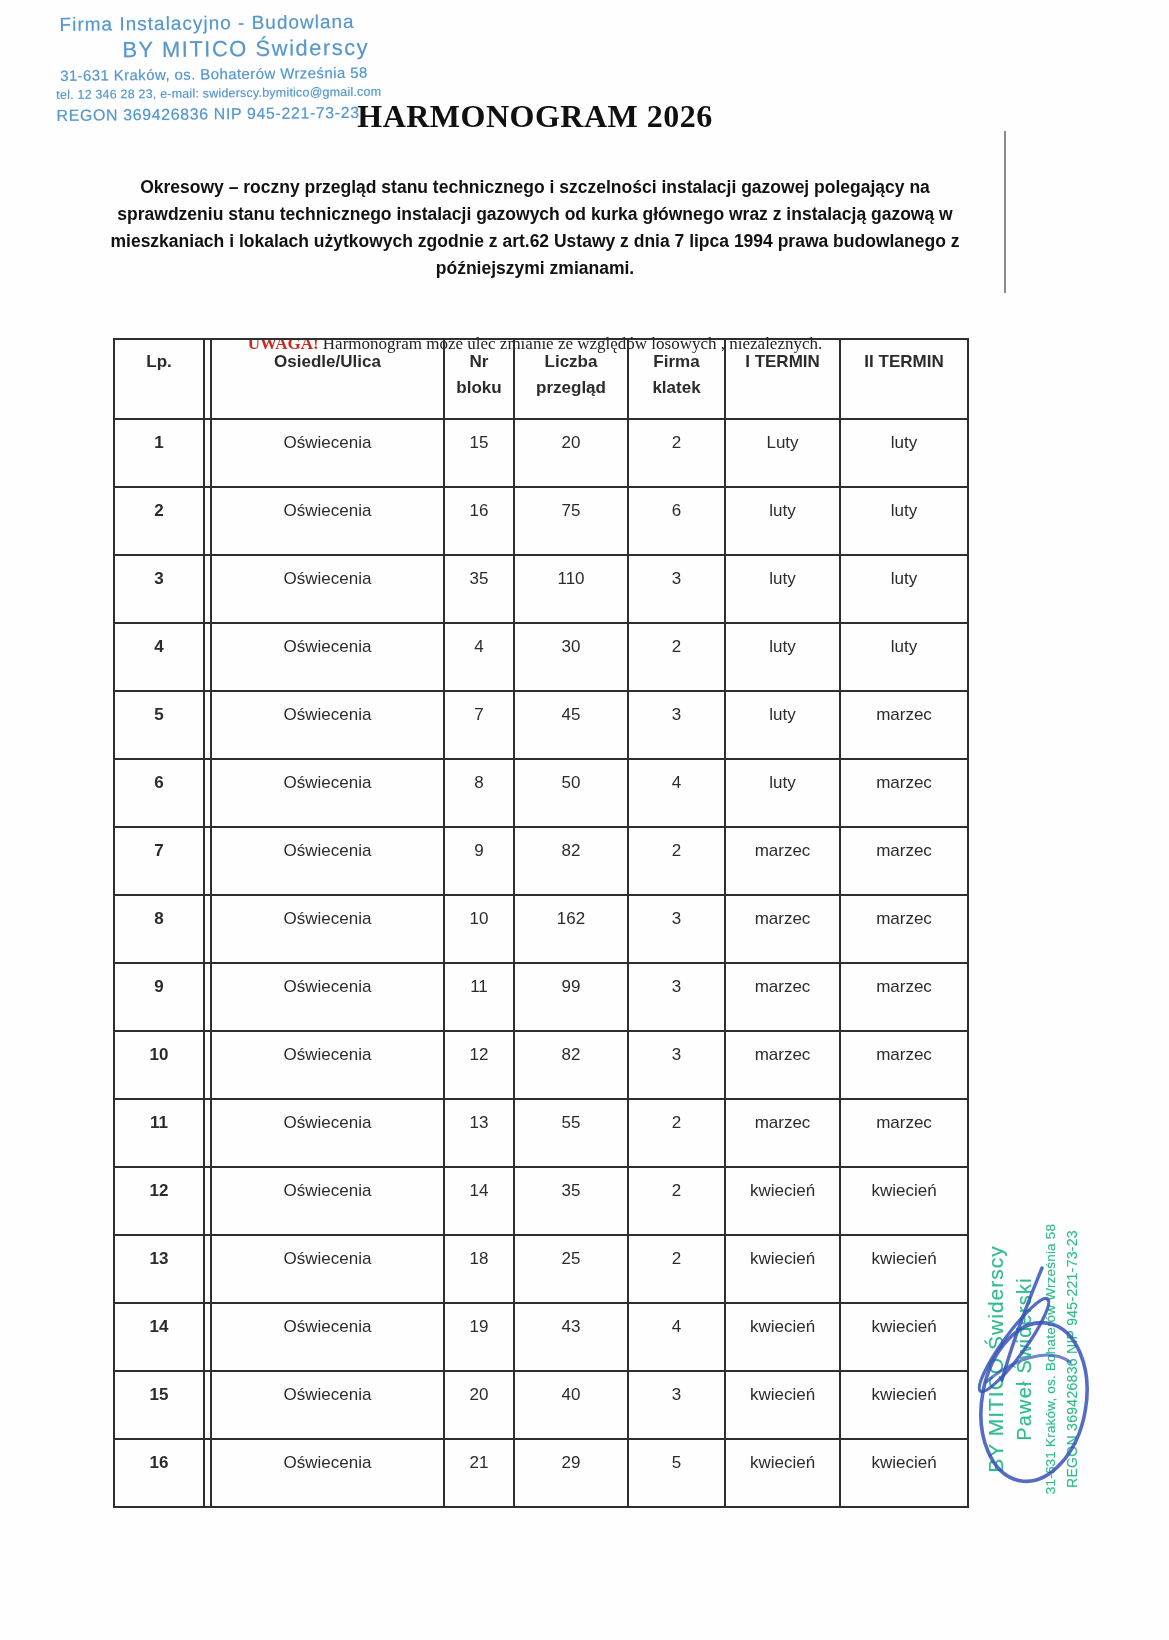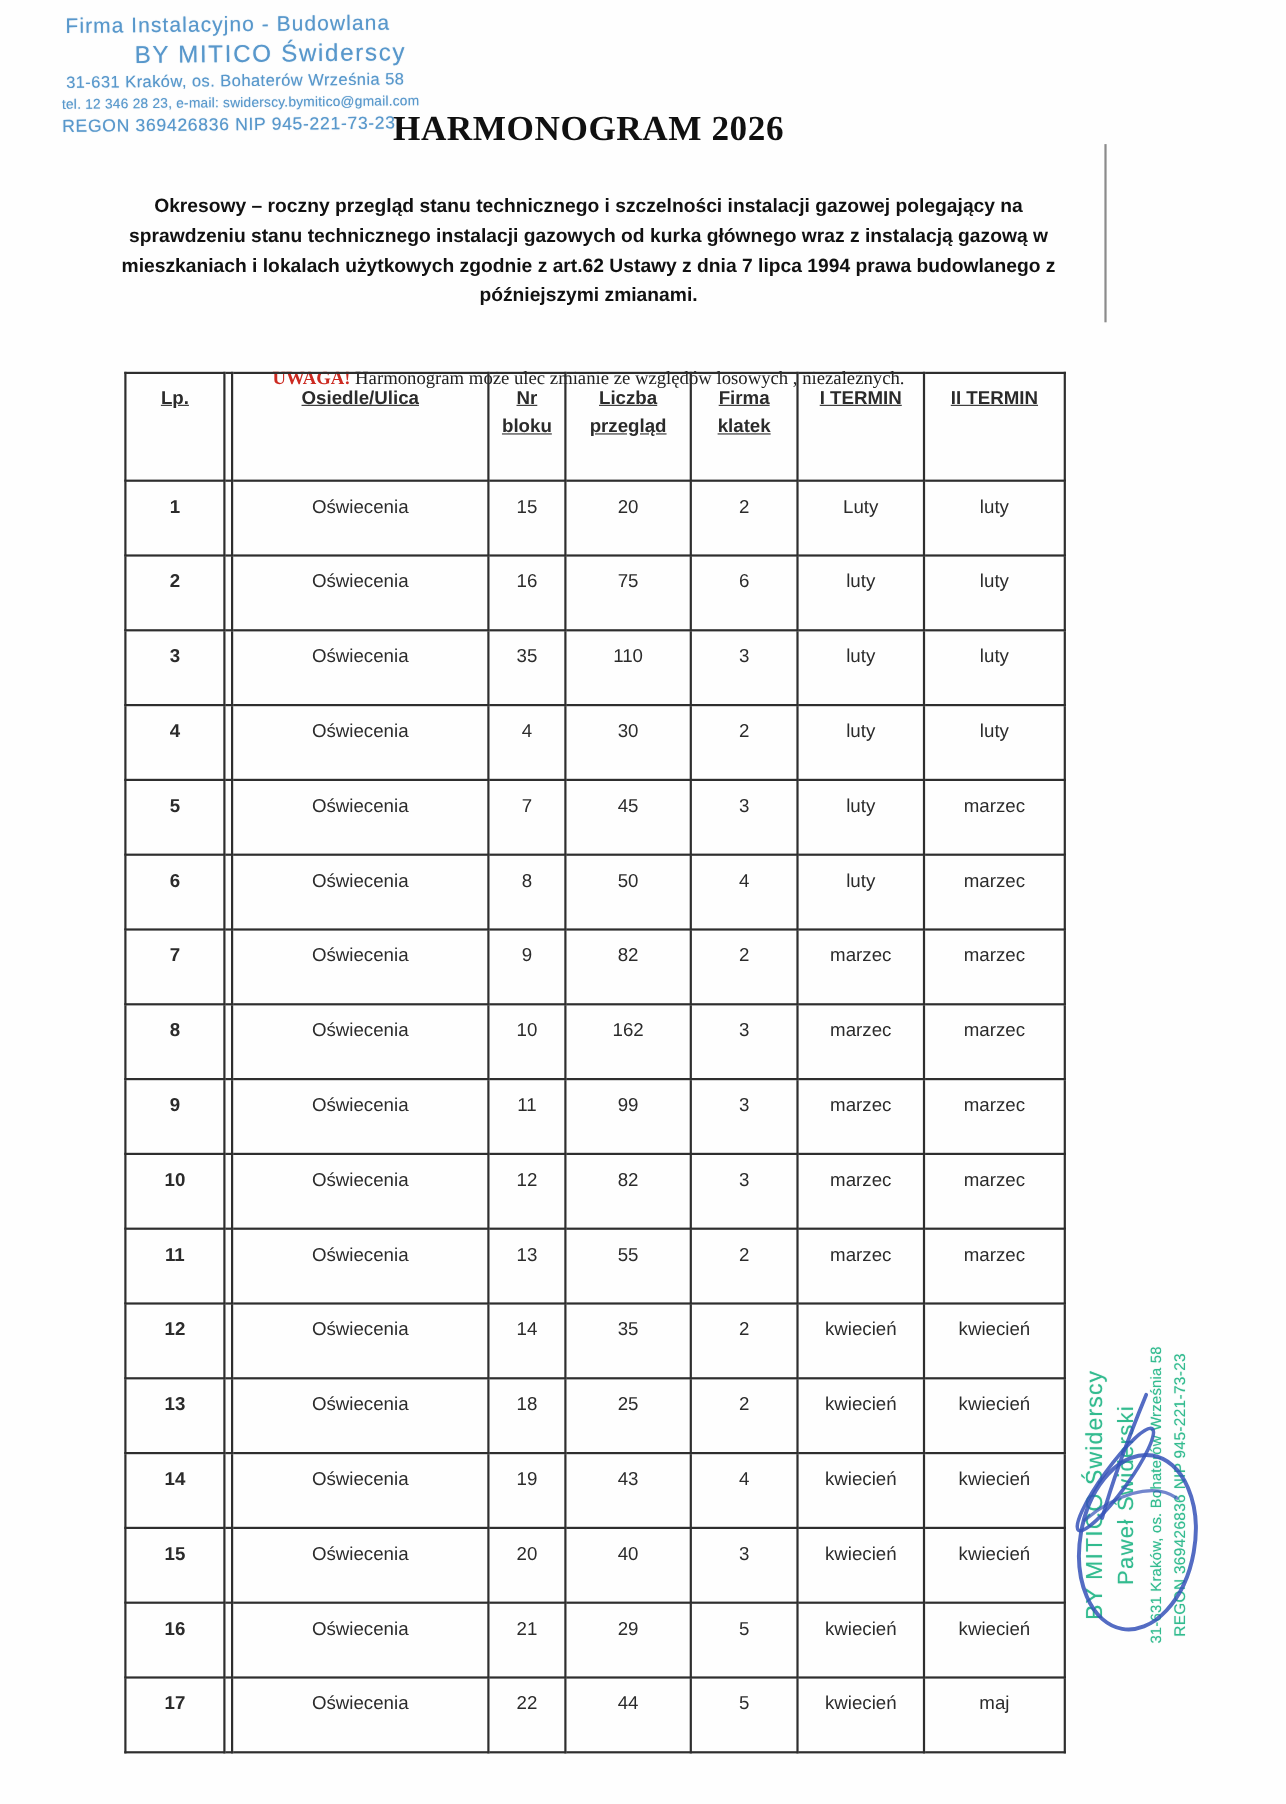--- a/index.html
+++ b/index.html
@@ -55,21 +55,21 @@
     border-collapse:collapse;table-layout:fixed;
     font-family:"Liberation Sans",sans-serif;
     color:#2b2b2b;
   }
   table.schedule th,table.schedule td{
     border:2px solid #2e2e2e;
     text-align:center;vertical-align:top;
     padding:0;box-sizing:border-box;
     overflow:hidden;
   }
-  table.schedule thead tr{height:98px;text-decoration:underline;}
+  table.schedule thead tr{height:80px;}
   table.schedule tbody tr{height:68px;}
   table.schedule th{font-size:17px;font-weight:bold;line-height:26px;padding-top:9px;}
   table.schedule td{font-size:17px;font-weight:normal;line-height:20px;padding-top:13px;}
   table.schedule td.lp{font-weight:bold;}
 
   
   .artifact-line{
     position:absolute;left:1004px;top:131px;width:2px;height:162px;
     background:#6e6e6e;opacity:.8;
   }
@@ -290,30 +290,20 @@
         <tr>
           <td class="lp">16</td>
           <td></td>
           <td>Oświecenia</td>
           <td>21</td>
           <td>29</td>
           <td>5</td>
           <td>kwiecień</td>
           <td>kwiecień</td>
         </tr>
-        <tr>
-          <td class="lp">17</td>
-          <td></td>
-          <td>Oświecenia</td>
-          <td>22</td>
-          <td>44</td>
-          <td>5</td>
-          <td>kwiecień</td>
-          <td>maj</td>
-        </tr>
       </tbody>
   </table>
 
   <div class="stamp-bottom-anchor">
     <div class="stamp-bottom">
       <div class="b1">BY MITICO Świderscy</div>
       <div class="b2">Paweł Świderski</div>
       <div class="b3">31-631 Kraków, os. Bohaterów Września 58</div>
       <div class="b4">REGON 369426836  NIP 945-221-73-23</div>
     </div>

